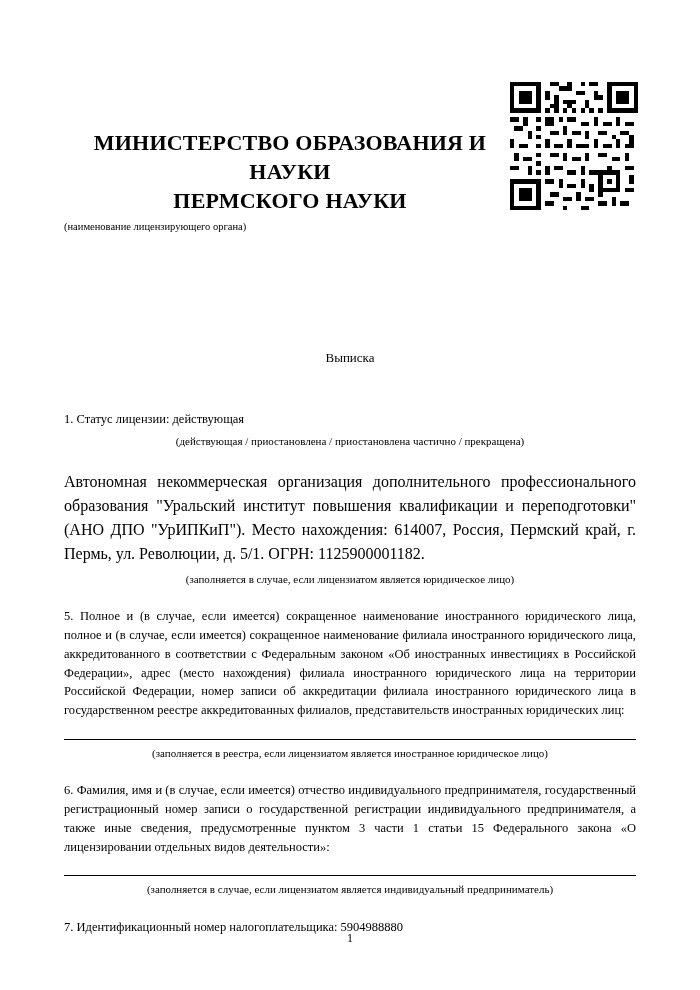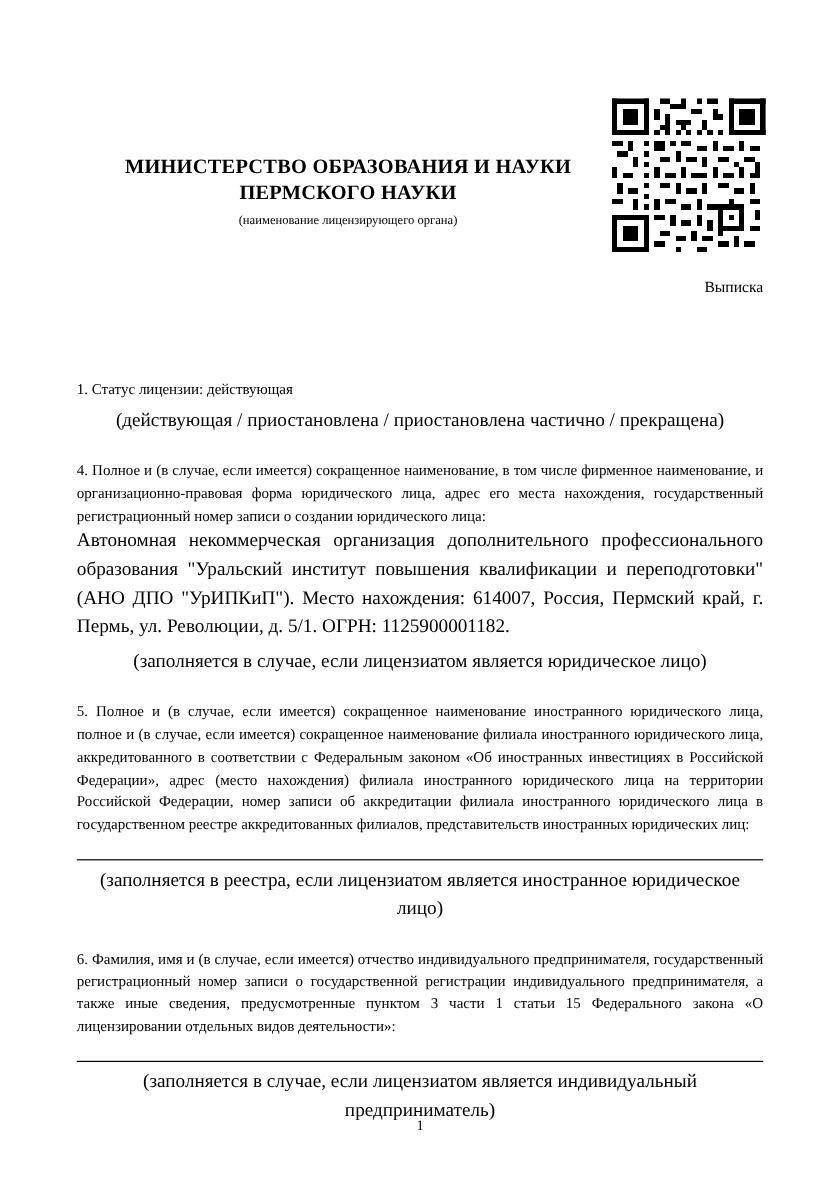--- a/index.html
+++ b/index.html
@@ -28,55 +28,55 @@
     right: 62px;
     width: 128px;
     height: 128px;
   }
   .qr svg { display: block; }
 
   .org-title {
     margin-top: 68px;
     text-align: center;
     font-weight: bold;
-    font-size: 17px;
+    font-size: 22px;
     line-height: 1.32;
     letter-spacing: 0.2px;
     padding-right: 120px;
   }
   .org-title .line2 { display: block; }
   .caption {
-    text-align: center;
+    text-align: left;
     font-size: 10.5px;
     margin-top: 6px;
     padding-right: 120px;
   }
 
   .doc-head {
-    margin-top: 39px;
-    text-align: right;
+    margin-top: 116px;
+    text-align: center;
     font-size: 13px;
     line-height: 1.5;
   }
   .doc-head .sub {
     display: block;
     margin-top: 4px;
   }
 
   .section {
     margin-top: 20px;
     font-size: 12.5px;
     line-height: 1.5;
     text-align: justify;
   }
-  .section.first { margin-top: 67px; }
+  .section.first { margin-top: 42px; }
   .section p { margin: 0; }
   .hint {
     text-align: center;
-    font-size: 16px;
+    font-size: 11px;
     margin-top: 5px;
   }
   .fill-line {
     border-bottom: 1px solid #000;
     height: 1px;
     margin-top: 18px;
     margin-bottom: 2px;
   }
   .body-text {
     margin-top: 6px;
@@ -237,32 +237,34 @@
   </div>
 
   <div class="section first">
     <p>1. Статус лицензии: действующая</p>
     <div class="hint">(действующая / приостановлена / приостановлена частично / прекращена)</div>
   </div>
 
 
 
   <div class="section">
-    <p>4. Полное и (в случае, если имеется) сокращенное наименование, в том числе фирменное наименование, и организационно-правовая форма юридического лица, адрес его места нахождения, государственный регистрационный номер записи о создании юридического лица:</p>
     <p class="body-text">Автономная некоммерческая организация дополнительного профессионального образования "Уральский институт повышения квалификации и переподготовки" (АНО ДПО "УрИПКиП"). Место нахождения: 614007, Россия, Пермский край, г. Пермь, ул. Революции, д. 5/1. ОГРН: 1125900001182.</p>
     <div class="hint">(заполняется в случае, если лицензиатом является юридическое лицо)</div>
   </div>
 
   <div class="section">
     <p>5. Полное и (в случае, если имеется) сокращенное наименование иностранного юридического лица, полное и (в случае, если имеется) сокращенное наименование филиала иностранного юридического лица, аккредитованного в соответствии с Федеральным законом «Об иностранных инвестициях в Российской Федерации», адрес (место нахождения) филиала иностранного юридического лица на территории Российской Федерации, номер записи об аккредитации филиала иностранного юридического лица в государственном реестре аккредитованных филиалов, представительств иностранных юридических лиц:</p>
     <div class="fill-line"></div>
     <div class="hint">(заполняется в реестра, если лицензиатом является иностранное юридическое лицо)</div>
   </div>
 
   <div class="section">
     <p>6. Фамилия, имя и (в случае, если имеется) отчество индивидуального предпринимателя, государственный регистрационный номер записи о государственной регистрации индивидуального предпринимателя, а также иные сведения, предусмотренные пунктом 3 части 1 статьи 15 Федерального закона «О лицензировании отдельных видов деятельности»:</p>
     <div class="fill-line"></div>
     <div class="hint">(заполняется в случае, если лицензиатом является индивидуальный предприниматель)</div>
   </div>
 
+  <div class="section">
+    <p>7. Идентификационный номер налогоплательщика: 5904988880</p>
+  </div>
 
   <div class="page-number">1</div>
 </div>
 
 </body></html>

